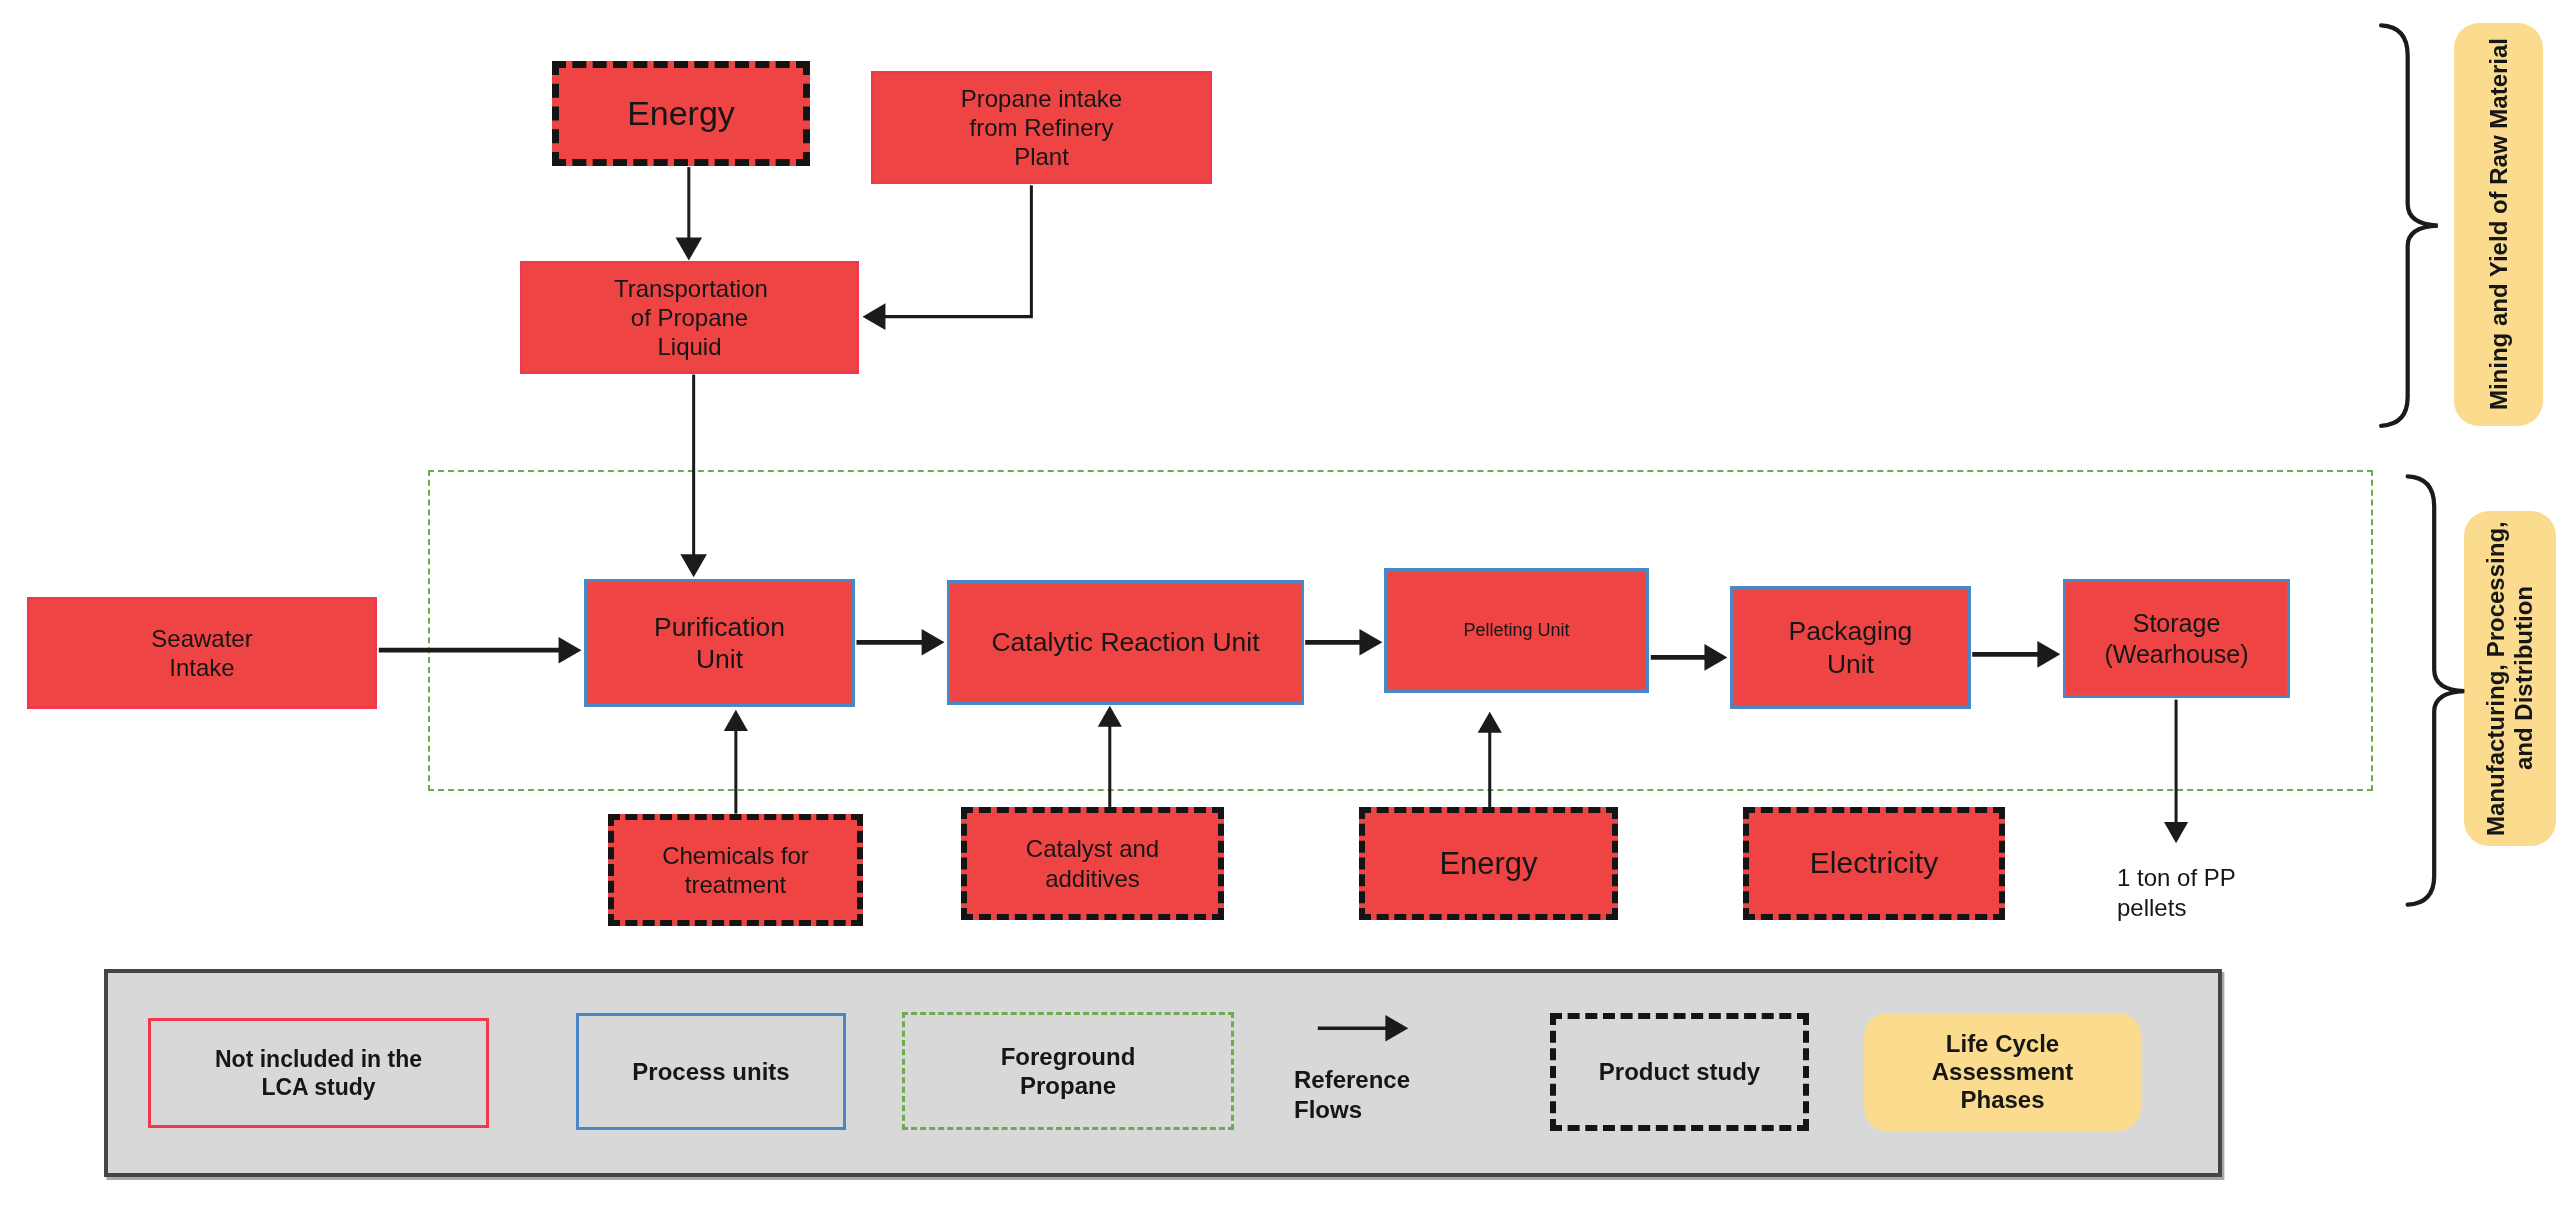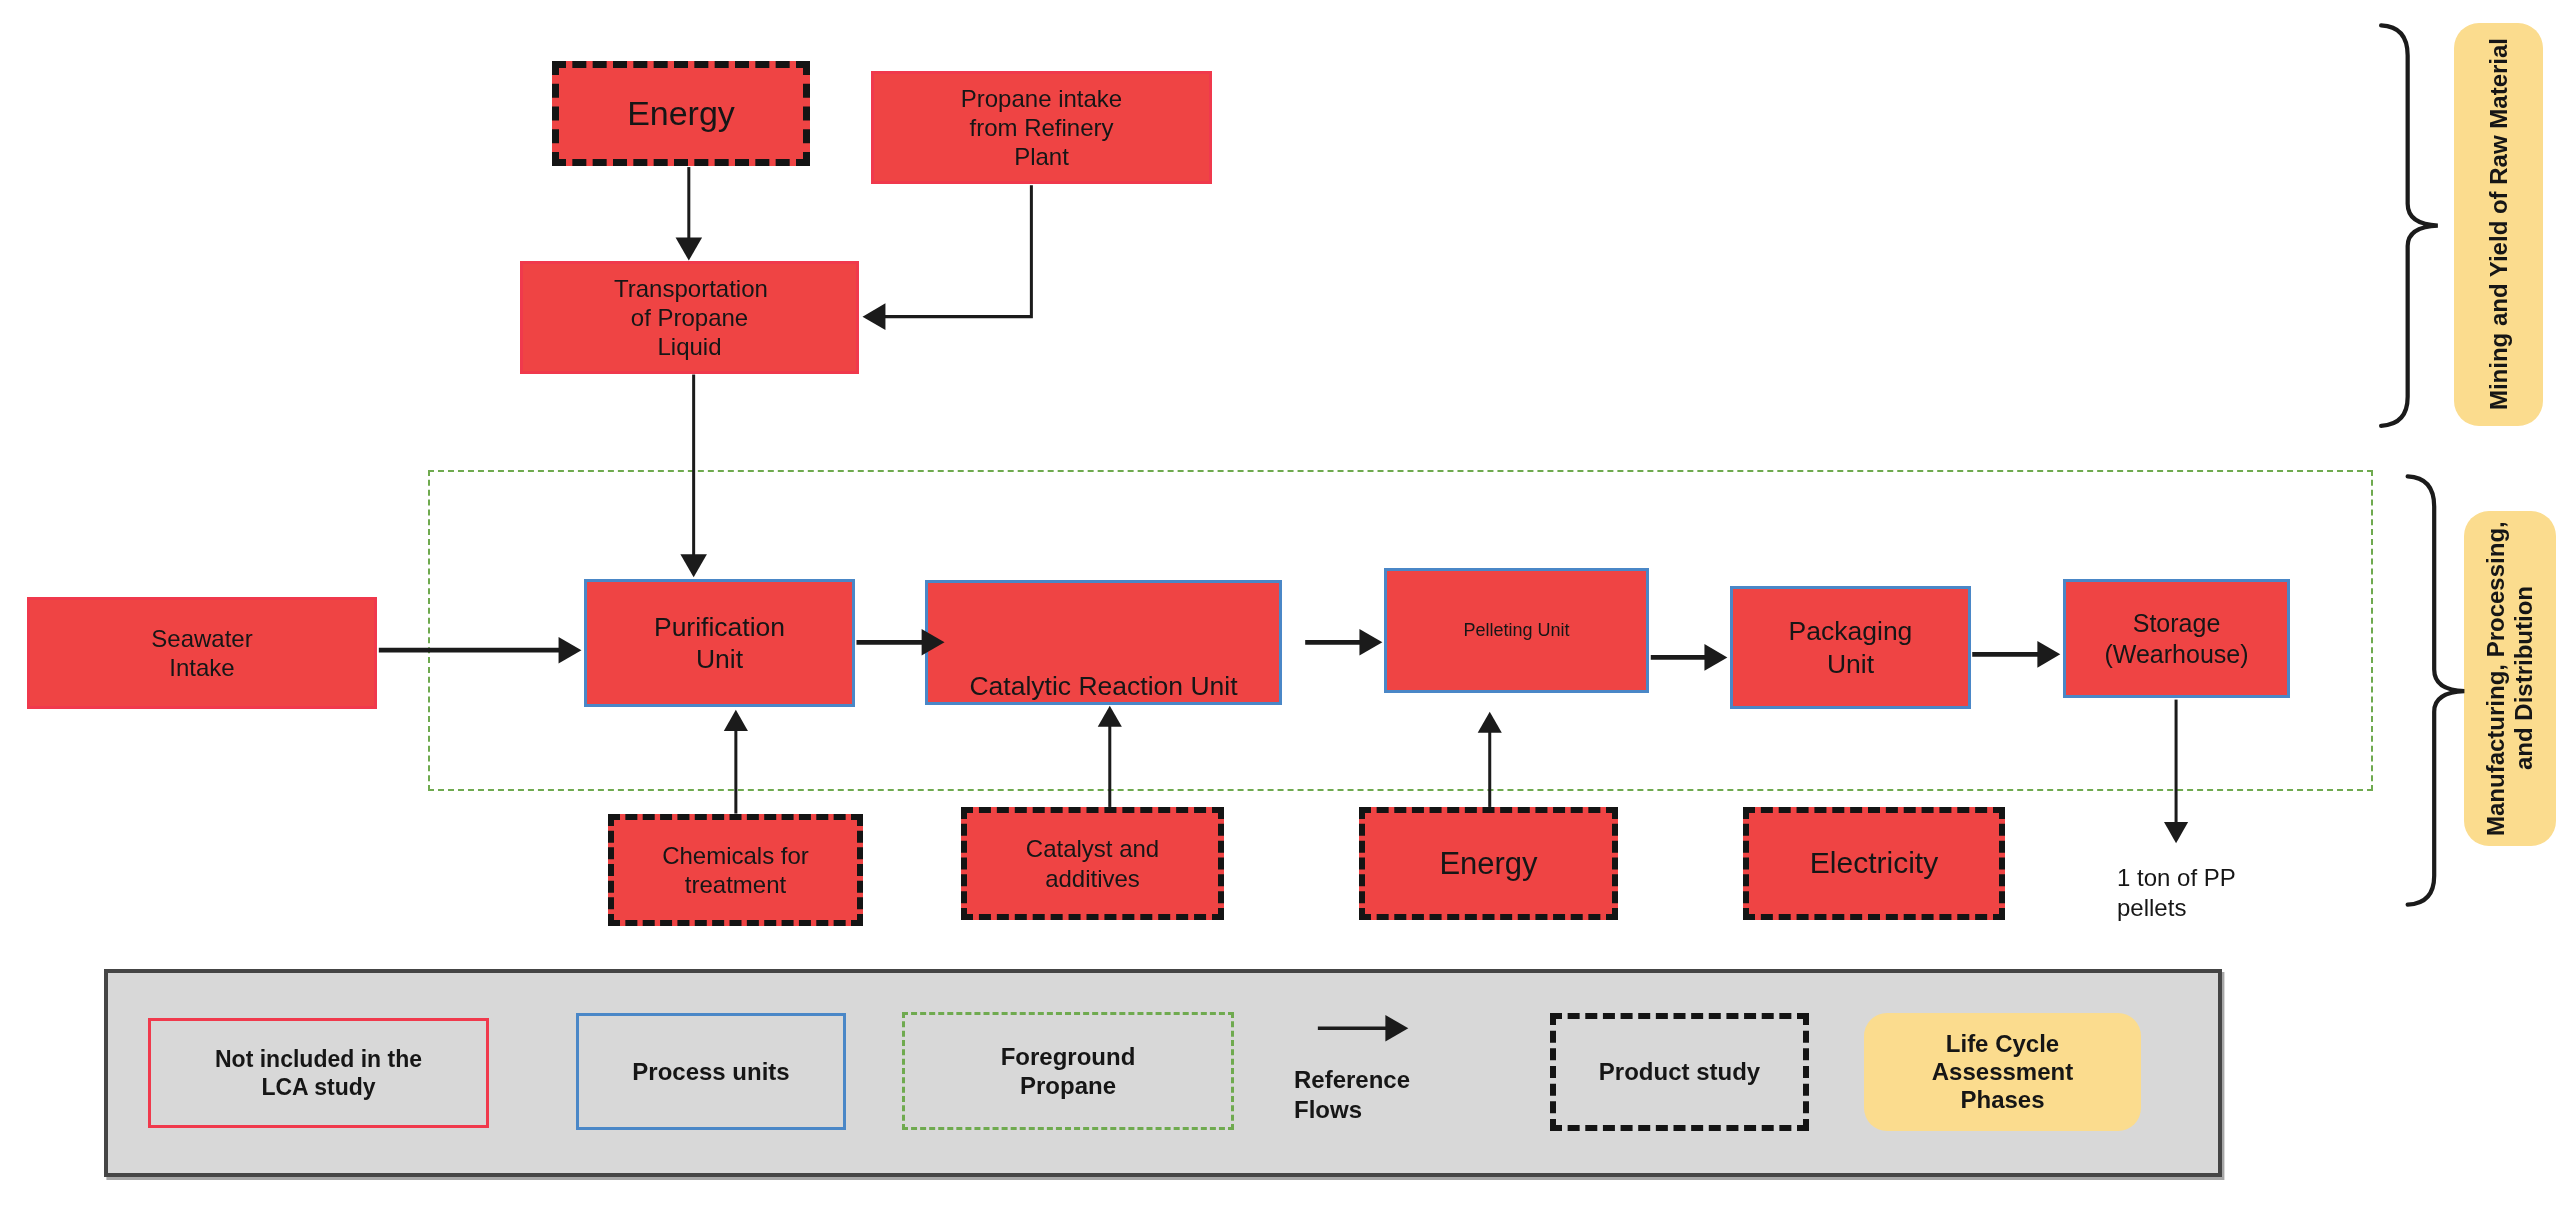--- a/index.html
+++ b/index.html
@@ -100,21 +100,21 @@
   </div>
 
   <div class="box red" style="left:27px;top:597px;width:350px;height:112px;font-size:24px;">
     <span class="inner" style="max-width:133px;">Seawater Intake</span>
   </div>
 
   <div class="box blue" style="left:584px;top:579px;width:271px;height:128px;font-size:26.5px;">
     <span class="inner" style="max-width:181px;">Purification Unit</span>
   </div>
 
-  <div class="box blue" style="left:925px;top:580px;width:357px;height:125px;font-size:26.5px;align-items:flex-end;">
+  <div class="box blue" style="left:947px;top:580px;width:357px;height:125px;font-size:26.5px;">
     <span class="inner" style="max-width:314px;">Catalytic Reaction Unit</span>
   </div>
 
   <div class="box blue" style="left:1384px;top:568px;width:265px;height:125px;font-size:18px;">
     <span class="inner" style="max-width:253px;">Pelleting Unit</span>
   </div>
 
   <div class="box blue" style="left:1730px;top:586px;width:241px;height:123px;font-size:26.5px;">
     <span class="inner" style="max-width:169px;">Packaging Unit</span>
   </div>

